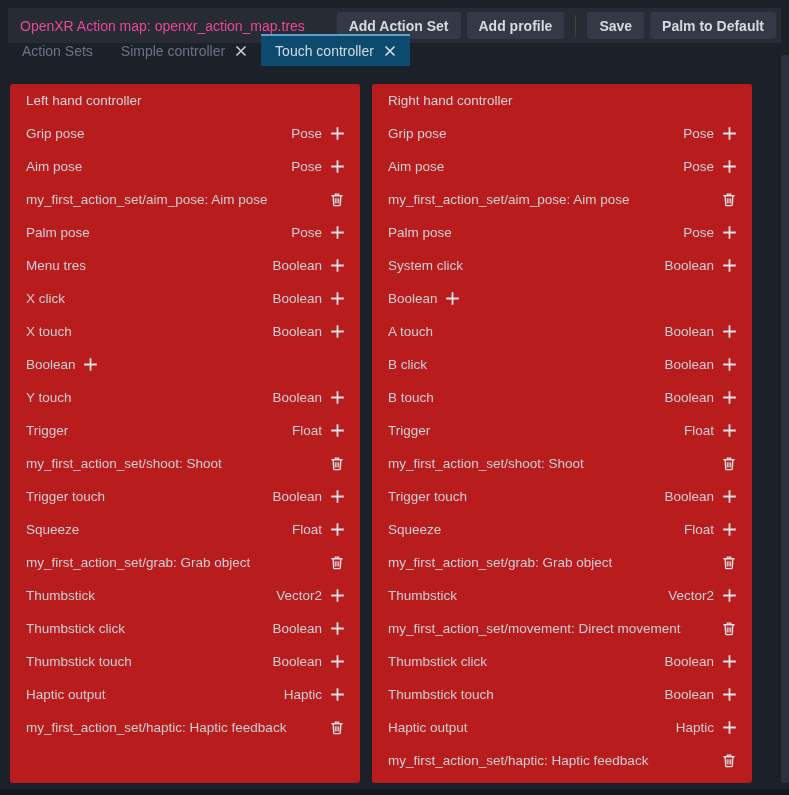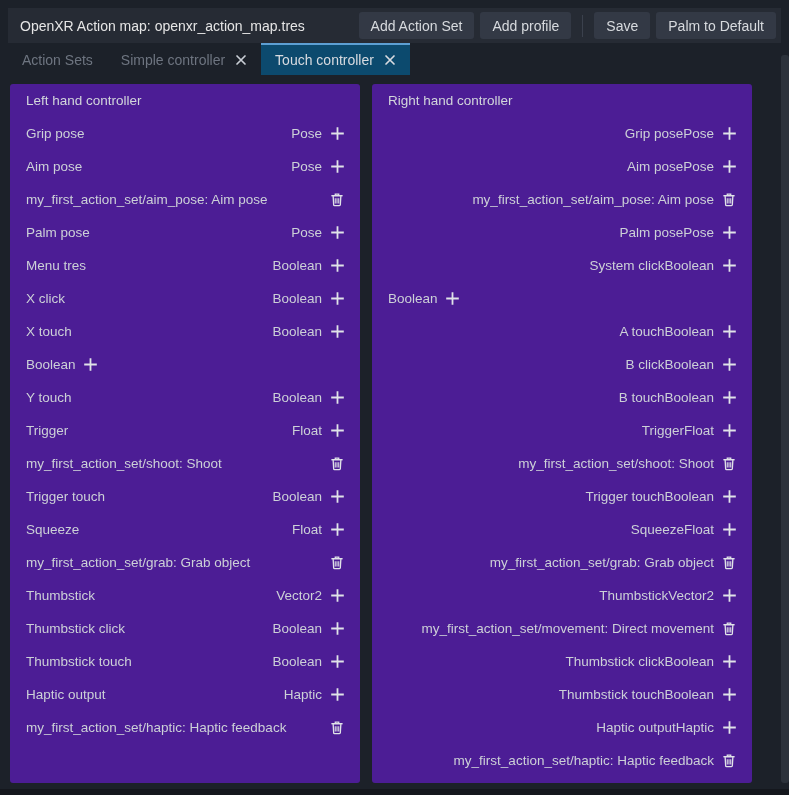--- a/index.html
+++ b/index.html
@@ -15,63 +15,64 @@
   
   .titlebar {
     position: absolute; left: 8px; top: 8px;
     width: 773px; height: 35px;
     background: #262b34;
     display: flex; align-items: center;
     padding: 0 5px 0 12px;
   }
   .titlebar .title {
     flex: 1;
-    color: #e5e5e5; font-size: 14px;
+    color: #ec4899; font-size: 14px;
     white-space: nowrap;
   }
   .tb-btn {
     background: #333945; color: #d7dade;
     border: none; border-radius: 3px;
     height: 27px; padding: 0 12px;
     font-family: inherit; font-size: 14px;
     margin-left: 6px; white-space: nowrap;
     cursor: default;
+    font-weight: bold;
   }
   .vsep {
     width: 1px; height: 22px;
     background: #3b414d; margin: 0 5px 0 11px;
   }
 
   
   .tabbar {
-    position: absolute; left: 8px; top: 43px;
+    position: absolute; left: 8px; top: 34px;
     width: 773px; height: 32px;
     display: flex; align-items: stretch;
   }
   .tab {
     display: flex; align-items: center;
     padding: 0 14px; gap: 10px;
     color: #6e7580; font-size: 14px;
     border-top: 2px solid transparent;
     white-space: nowrap; cursor: default;
   }
   .tab.active {
     background: #0c4a6e; color: #d8dbe0;
     border-top-color: #5d9fd3;
   }
   .tab-close { display: flex; align-items: center; color: #c9ced5; }
   .tab.active .tab-close { color: #d8dbe0; }
 
   
   .panel {
     position: absolute; top: 84px; height: 699px;
-    background: #4c1d95; border-radius: 3px;
+    background: #b91c1c; border-radius: 3px;
   }
   .panel.left  { left: 10px;  width: 350px; }
-  .panel.right { left: 372px; width: 380px; text-align: right; }
+  .panel.right { left: 372px; width: 380px; }
   .panel-title {
     height: 33px; display: flex; align-items: center;
     padding-left: 16px;
     color: #d2d6db; font-size: 13.5px;
   }
   .row {
     height: 33px; display: flex; align-items: center;
     padding-left: 16px; padding-right: 8px;
   }
   .row.binding-row { }

